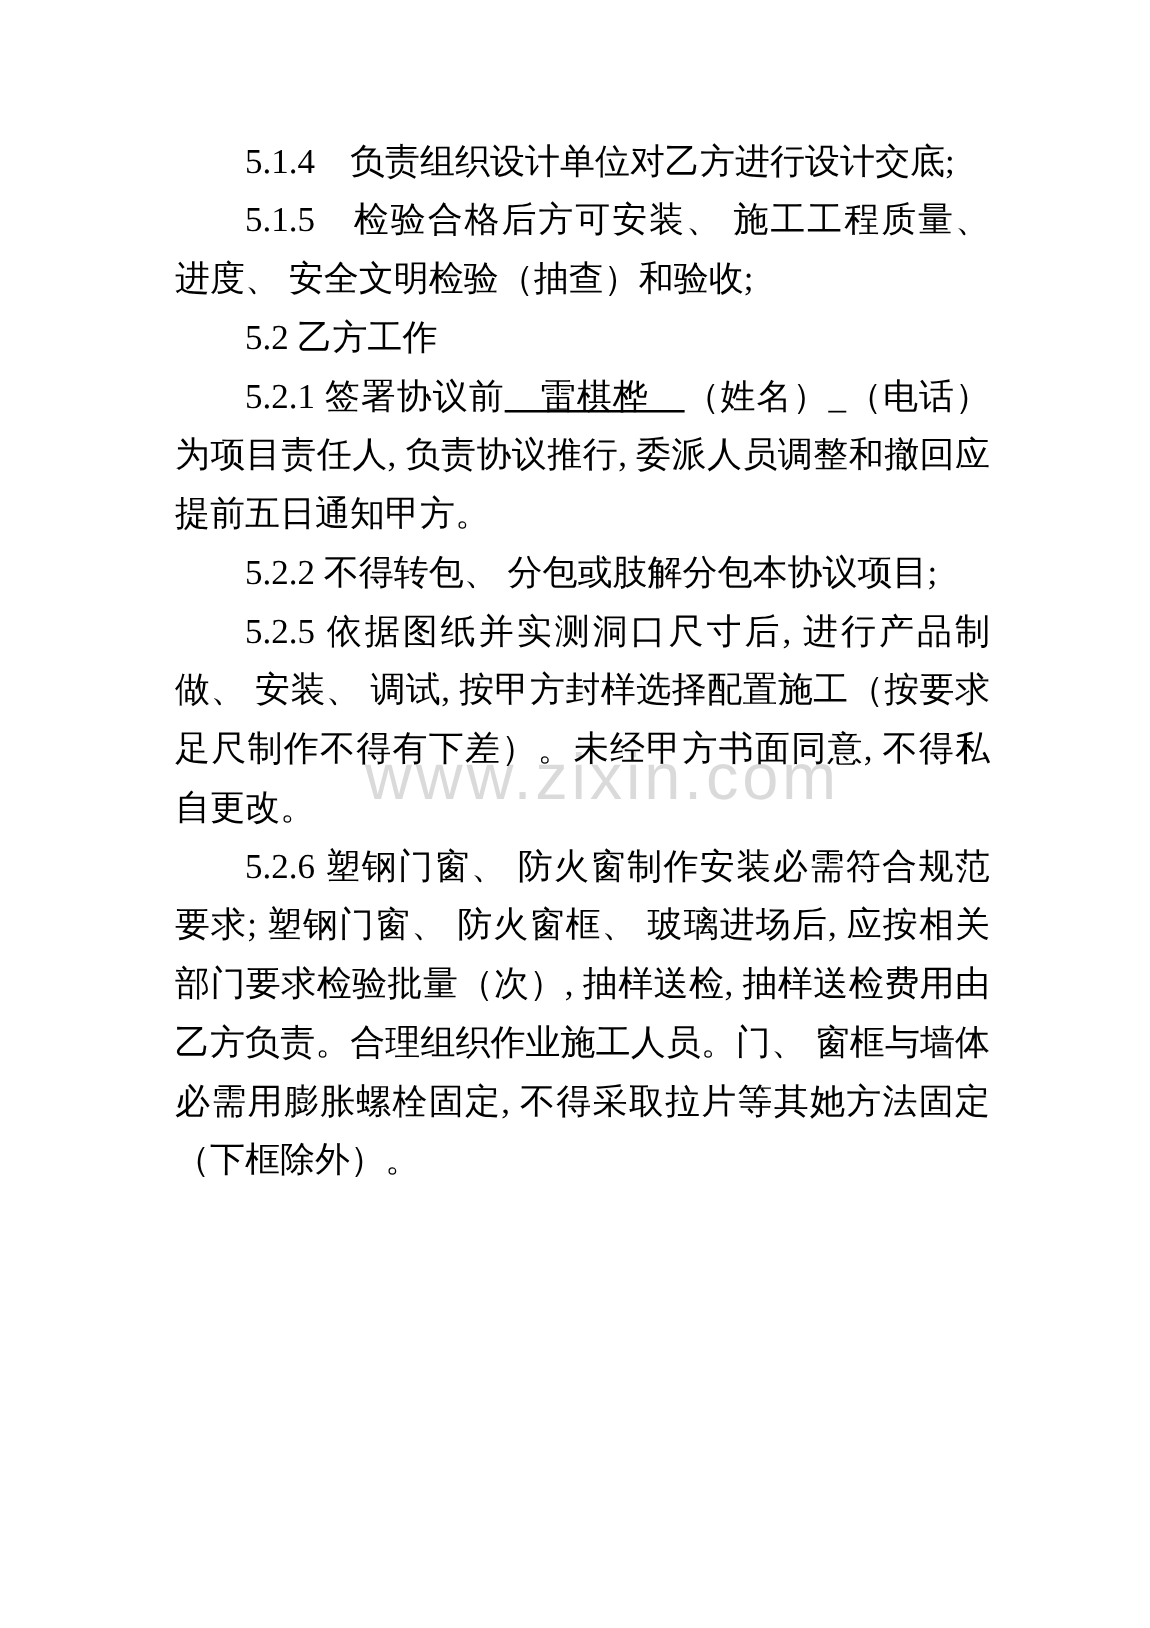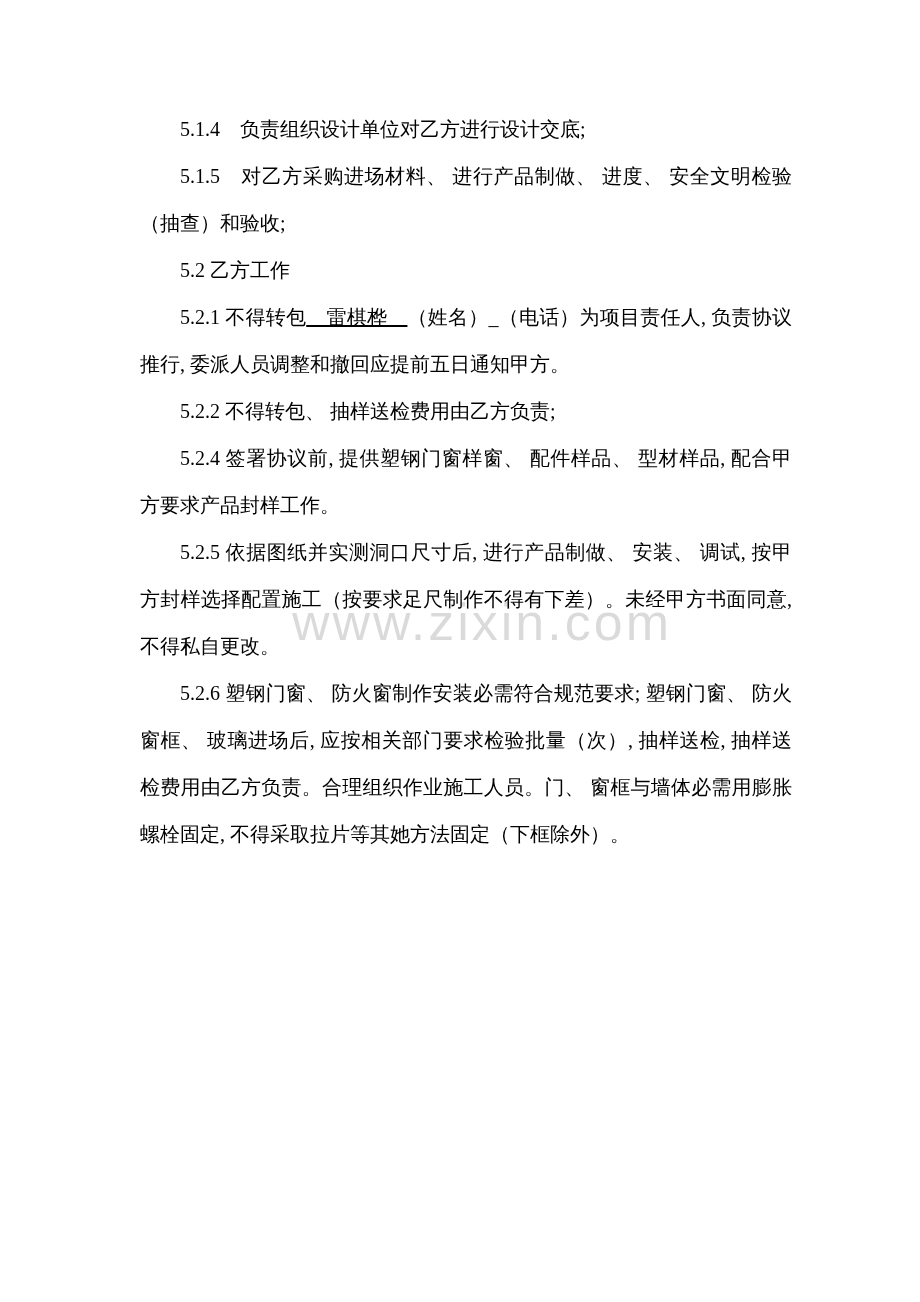--- a/index.html
+++ b/index.html
@@ -14,21 +14,21 @@
     background: #ffffff;
     overflow: hidden;
     font-family: "Liberation Serif", "DejaVu Serif", serif;
     color: #000000;
   }
   .content {
     position: absolute;
     left: 140px;
     top: 106px;
     width: 652px;
-    font-size: 20px;
+    font-size: 28px;
     line-height: 47px;
     text-align: justify;
   }
   p.para {
     margin: 0;
     padding: 0;
     text-indent: 2em;
   }
   .seg-bold { font-weight: normal; }
   .seg-underline { text-decoration: underline; }
@@ -46,21 +46,20 @@
     user-select: none;
   }
 </style>
 </head>
 <body>
 
 <div class="page">
   <div class="watermark">www.zixin.com</div>
   <div class="content">
       <p class="para"><span>5.1.4　负责组织设计单位对乙方进行设计交底;</span></p>
-      <p class="para"><span>5.1.5　对乙方采购进场材料、 进行产品制做、 进度、 安全文明检验（抽查）和验收;</span></p>
+      <p class="para"><span>5.1.5　检验合格后方可安装、 施工工程质量、 进度、 安全文明检验（抽查）和验收;</span></p>
       <p class="para"><span class="seg-bold">5.2 乙方工作</span></p>
-      <p class="para"><span>5.2.1 不得转包</span><span class="seg-bold seg-underline">　雷棋桦　</span><span>（姓名）_（电话）为项目责任人, 负责协议推行, 委派人员调整和撤回应提前五日通知甲方。</span></p>
-      <p class="para"><span>5.2.2 不得转包、 抽样送检费用由乙方负责;</span></p>
-      <p class="para"><span>5.2.4 签署协议前, 提供塑钢门窗样窗、 配件样品、 型材样品, 配合甲方要求产品封样工作。</span></p>
+      <p class="para"><span>5.2.1 签署协议前</span><span class="seg-bold seg-underline">　雷棋桦　</span><span>（姓名）_（电话）为项目责任人, 负责协议推行, 委派人员调整和撤回应提前五日通知甲方。</span></p>
+      <p class="para"><span>5.2.2 不得转包、 分包或肢解分包本协议项目;</span></p>
       <p class="para"><span>5.2.5 依据图纸并实测洞口尺寸后, 进行产品制做、 安装、 调试, 按甲方封样选择配置施工（按要求足尺制作不得有下差）。未经甲方书面同意, 不得私自更改。</span></p>
       <p class="para"><span>5.2.6 塑钢门窗、 防火窗制作安装必需符合规范要求; 塑钢门窗、 防火窗框、 玻璃进场后, 应按相关部门要求检验批量（次）, 抽样送检, 抽样送检费用由乙方负责。合理组织作业施工人员。门、 窗框与墙体必需用膨胀螺栓固定, 不得采取拉片等其她方法固定（下框除外）。</span></p>
     </div>
 </div>
 
 </body></html>

